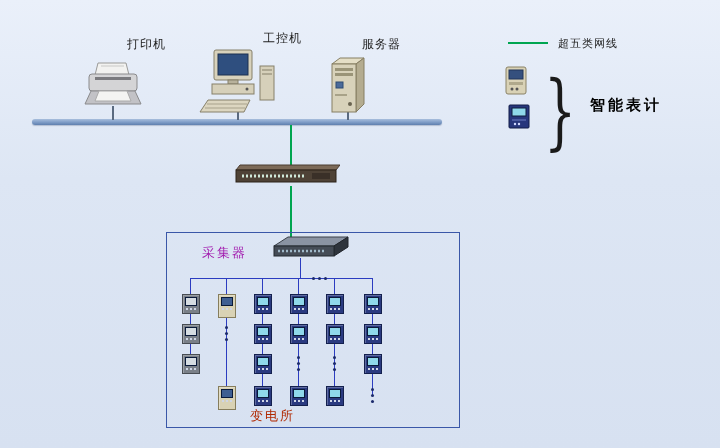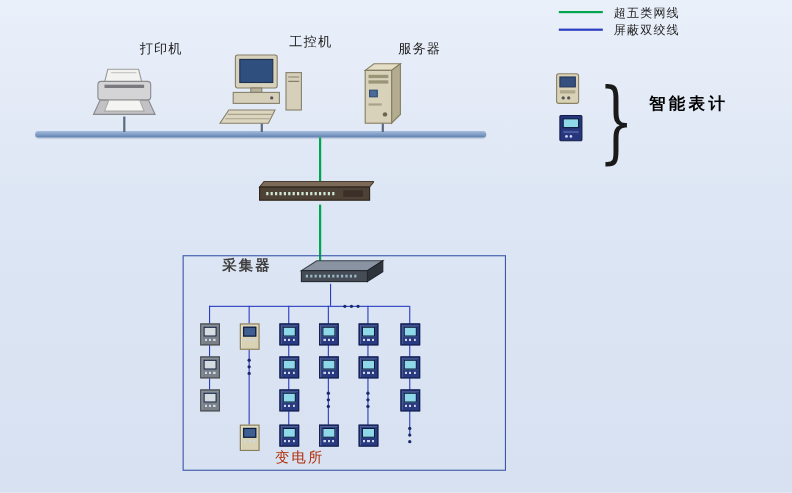--- a/index.html
+++ b/index.html
@@ -15,38 +15,38 @@
   .bus{
     position:absolute;left:32px;top:119px;width:410px;height:6px;border-radius:3px;
     background:linear-gradient(180deg,#a8bedd 0%,#7e9cc6 55%,#5f7fae 100%);
     box-shadow:0 1px 1px rgba(40,60,100,.25);
   }
   .stub{position:absolute;width:2px;background:#5a6a80;}
   .vline{position:absolute;width:1px;background:var(--blue-line,#2b3cc0);}
   .hline{position:absolute;height:1px;background:var(--blue-line,#2b3cc0);}
   .gline{position:absolute;width:2px;background:var(--green-line,#00a550);}
   
-  .legend{position:absolute;left:508px;top:4px;}
+  .legend{position:absolute;left:508px;top:36px;}
   .legend-row{display:flex;align-items:center;height:14px;margin-bottom:2px;}
   .swatch{width:40px;height:2px;margin-right:10px;}
   .swatch.green{background:var(--green-line,#00a550);}
   .swatch.blue{background:var(--blue-line,#2b3cc0);}
   .legend-row span.txt{font-size:11px;color:#222;letter-spacing:1px;}
   
   .brace{
     position:absolute;left:544px;top:64px;font-family:"DejaVu Serif","Liberation Serif",serif;
     font-size:44px;color:#1a1a1a;transform:scale(1.15,1.85);transform-origin:top left;font-weight:400;
   }
-  .smart-label{position:absolute;left:590px;top:85px;font-size:15px;font-weight:bold;color:#000;letter-spacing:3px;}
+  .smart-label{position:absolute;left:590px;top:96px;font-size:15px;font-weight:bold;color:#000;letter-spacing:3px;}
   
   .substation-box{
     position:absolute;left:166px;top:232px;width:292px;height:194px;
     border:1px solid #3a57a8;background:transparent;
   }
-  .collector-label{position:absolute;left:202px;top:232px;font-size:13px;font-weight:bold;color:#404040;letter-spacing:2px;}
+  .collector-label{position:absolute;left:202px;top:244px;font-size:13px;font-weight:normal;color:#a21caf;letter-spacing:2px;}
   .substation-label{position:absolute;left:250px;top:407px;font-size:13px;font-weight:normal;letter-spacing:2px;color:var(--substation-text,#b02800);}
   
   .meter{position:absolute;width:16px;height:18px;border:1px solid #14204e;background:#2a3a80;
          box-shadow:inset 1px 1px 0 rgba(255,255,255,.25);}
   .meter .scr{margin:2px 2px 0 2px;height:7px;background:#8fd8ea;border:1px solid #0a1a3a;}
   .meter .btns{margin:2px 3px 0 3px;height:2px;background:repeating-linear-gradient(90deg,#cfd6e6 0 2px,transparent 2px 4px);}
   .meter.beige{background:#d9d2b4;border-color:#867d5c;height:22px;}
   .meter.beige .scr{background:#3f5f92;}
   .meter.gray{background:#7a8088;border-color:#474c52;}
   .meter.gray .scr{background:#d6dde2;}
@@ -102,24 +102,20 @@
     <rect x="12" y="26" width="7" height="6" fill="#4a6a9a" stroke="#2d4a72"></rect>
     <rect x="11" y="38" width="12" height="2" fill="#a8a288"></rect>
     <circle cx="26" cy="48" r="2" fill="#6a6450"></circle>
   </svg>
 
   <div class="legend">
     <div class="legend-row">
       <span class="swatch green"></span>
       <span class="txt">超五类网线</span>
     </div>
-    <div class="legend-row">
-      <span class="swatch blue"></span>
-      <span class="txt">屏蔽双绞线</span>
-    </div>
   </div>
 
   <svg class="abs" style="left:504px;top:66px;" width="24" height="30" viewBox="0 0 24 30">
     <rect x="2" y="1" width="20" height="27" rx="2" fill="#d9d2b6" stroke="#8a8266"></rect>
     <rect x="5" y="4" width="14" height="9" fill="#35507e" stroke="#22345a"></rect>
     <rect x="5" y="16" width="14" height="3" fill="#b0a98c"></rect>
     <circle cx="8" cy="23" r="1.5" fill="#555555"></circle>
     <circle cx="13" cy="23" r="1.5" fill="#555555"></circle>
   </svg>
   <svg class="abs" style="left:508px;top:104px;" width="22" height="26" viewBox="0 0 22 26">

